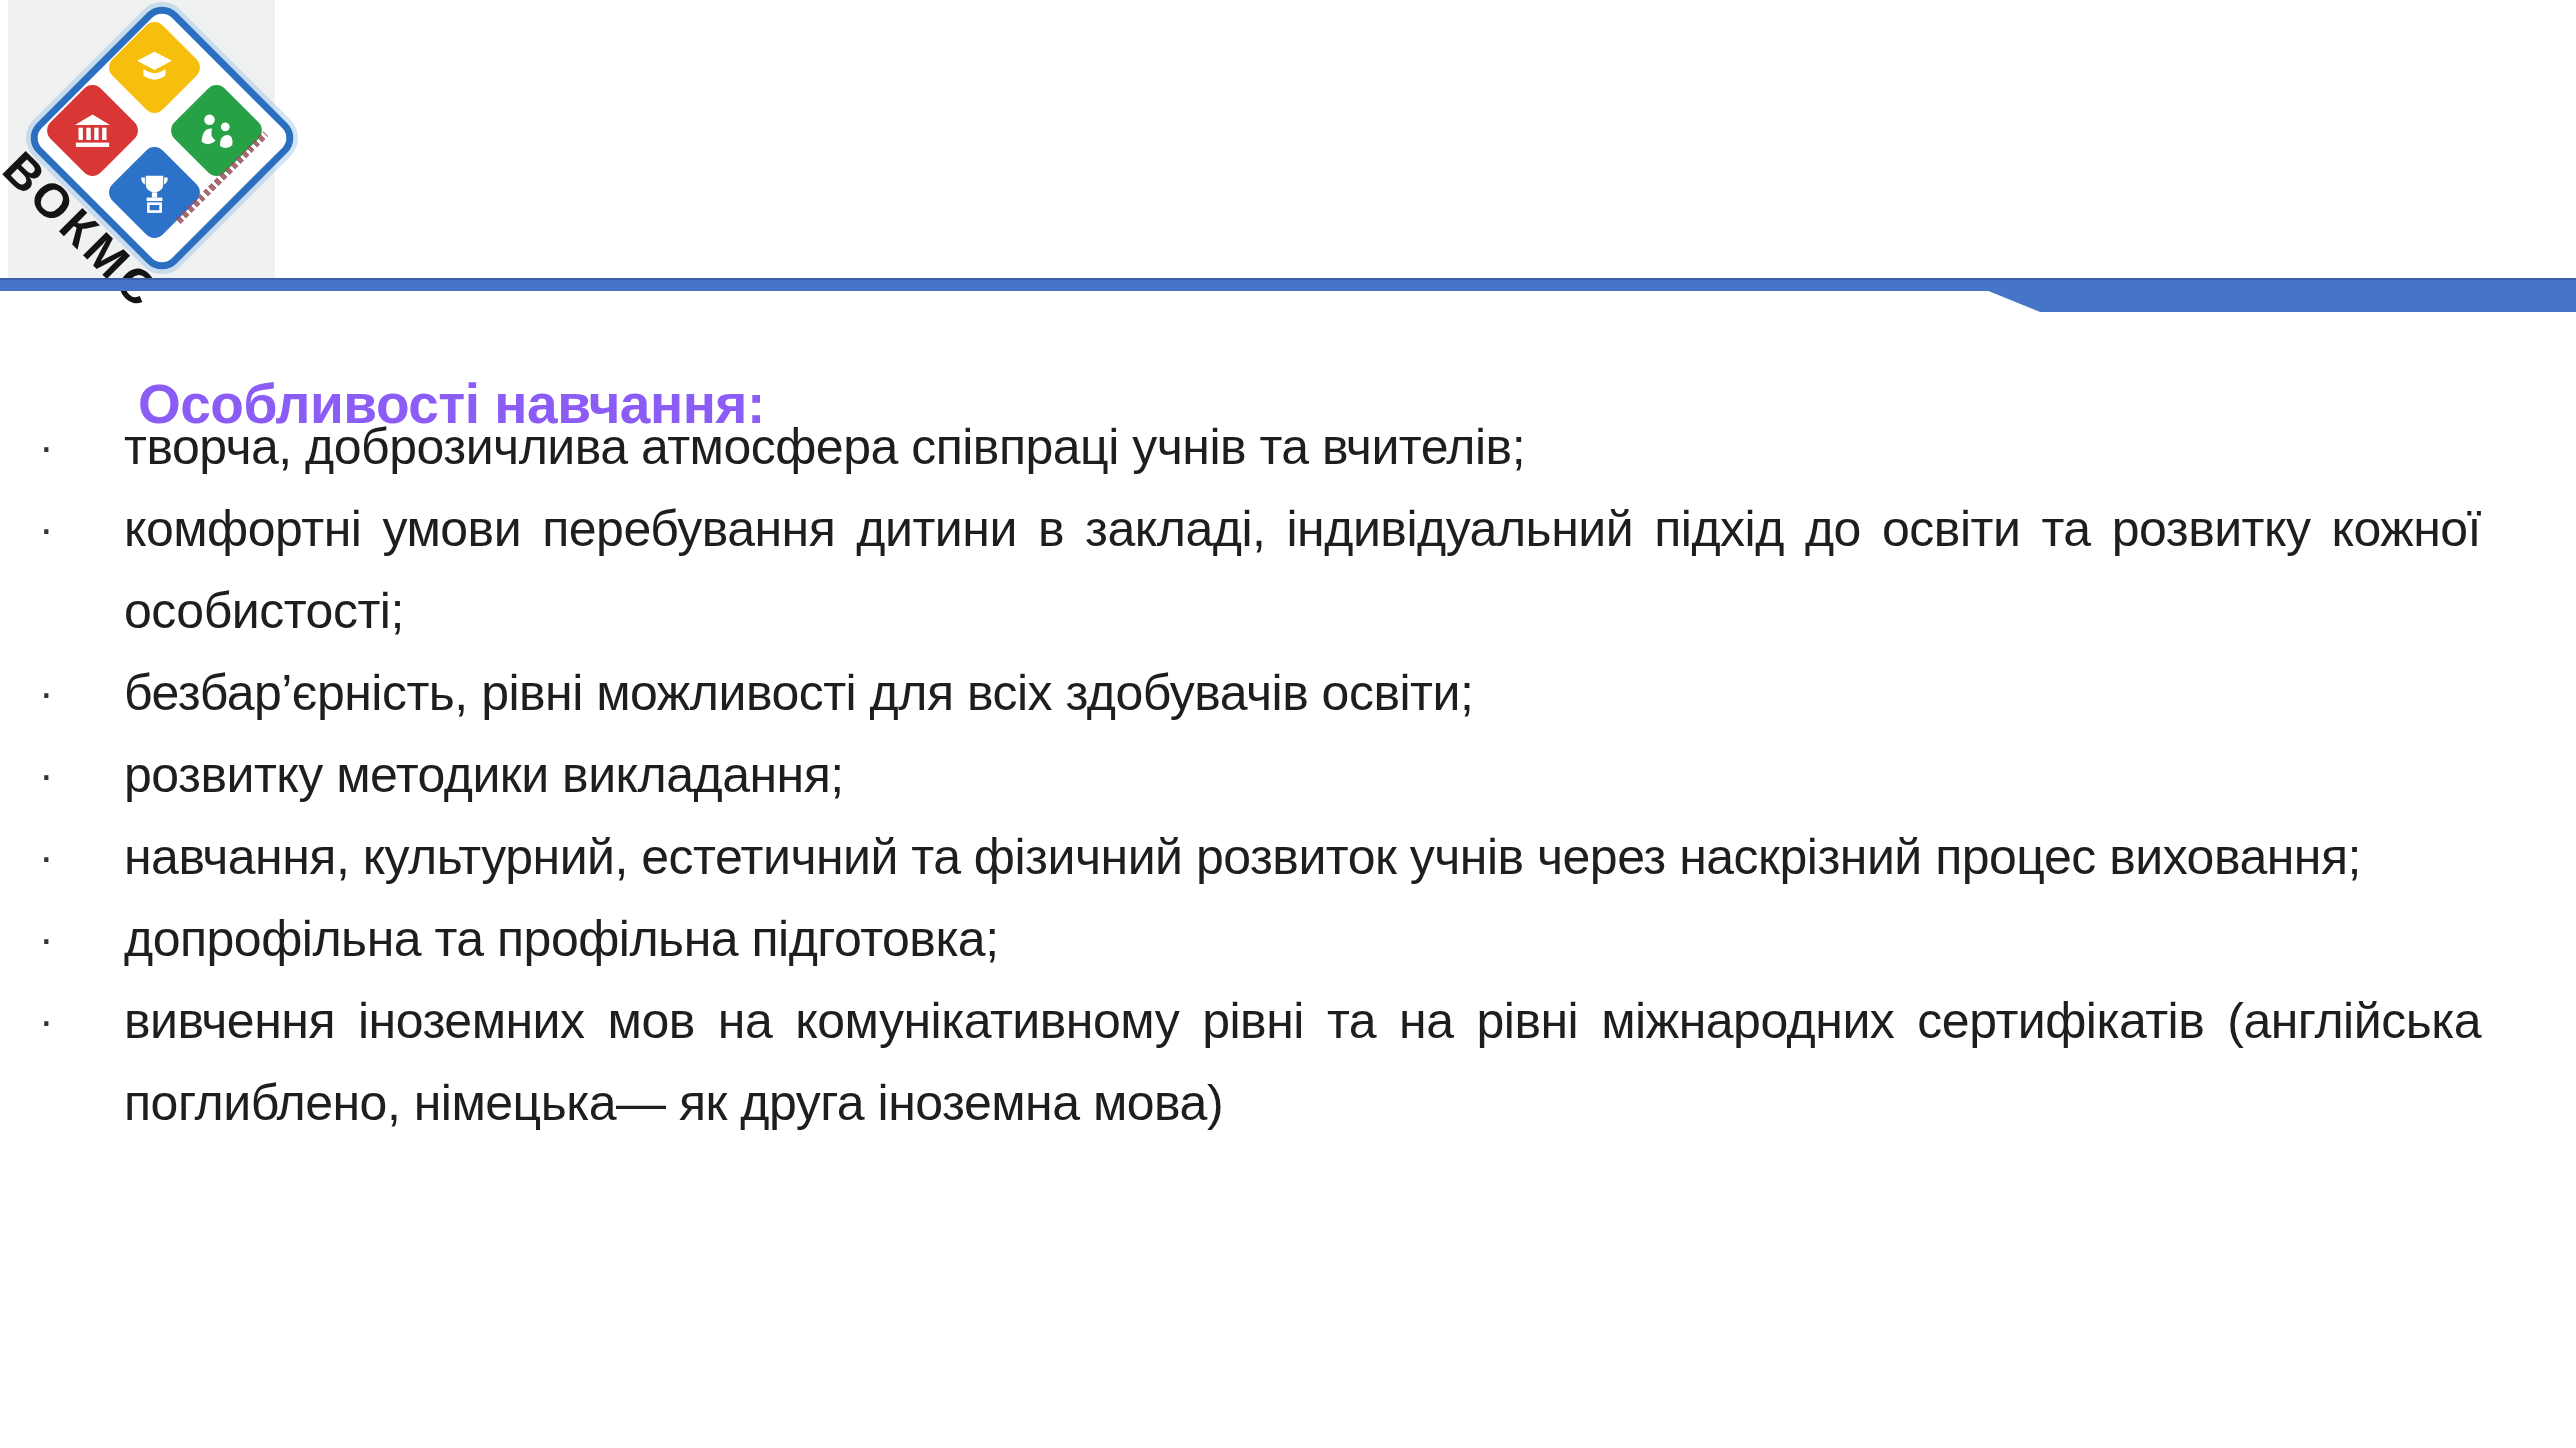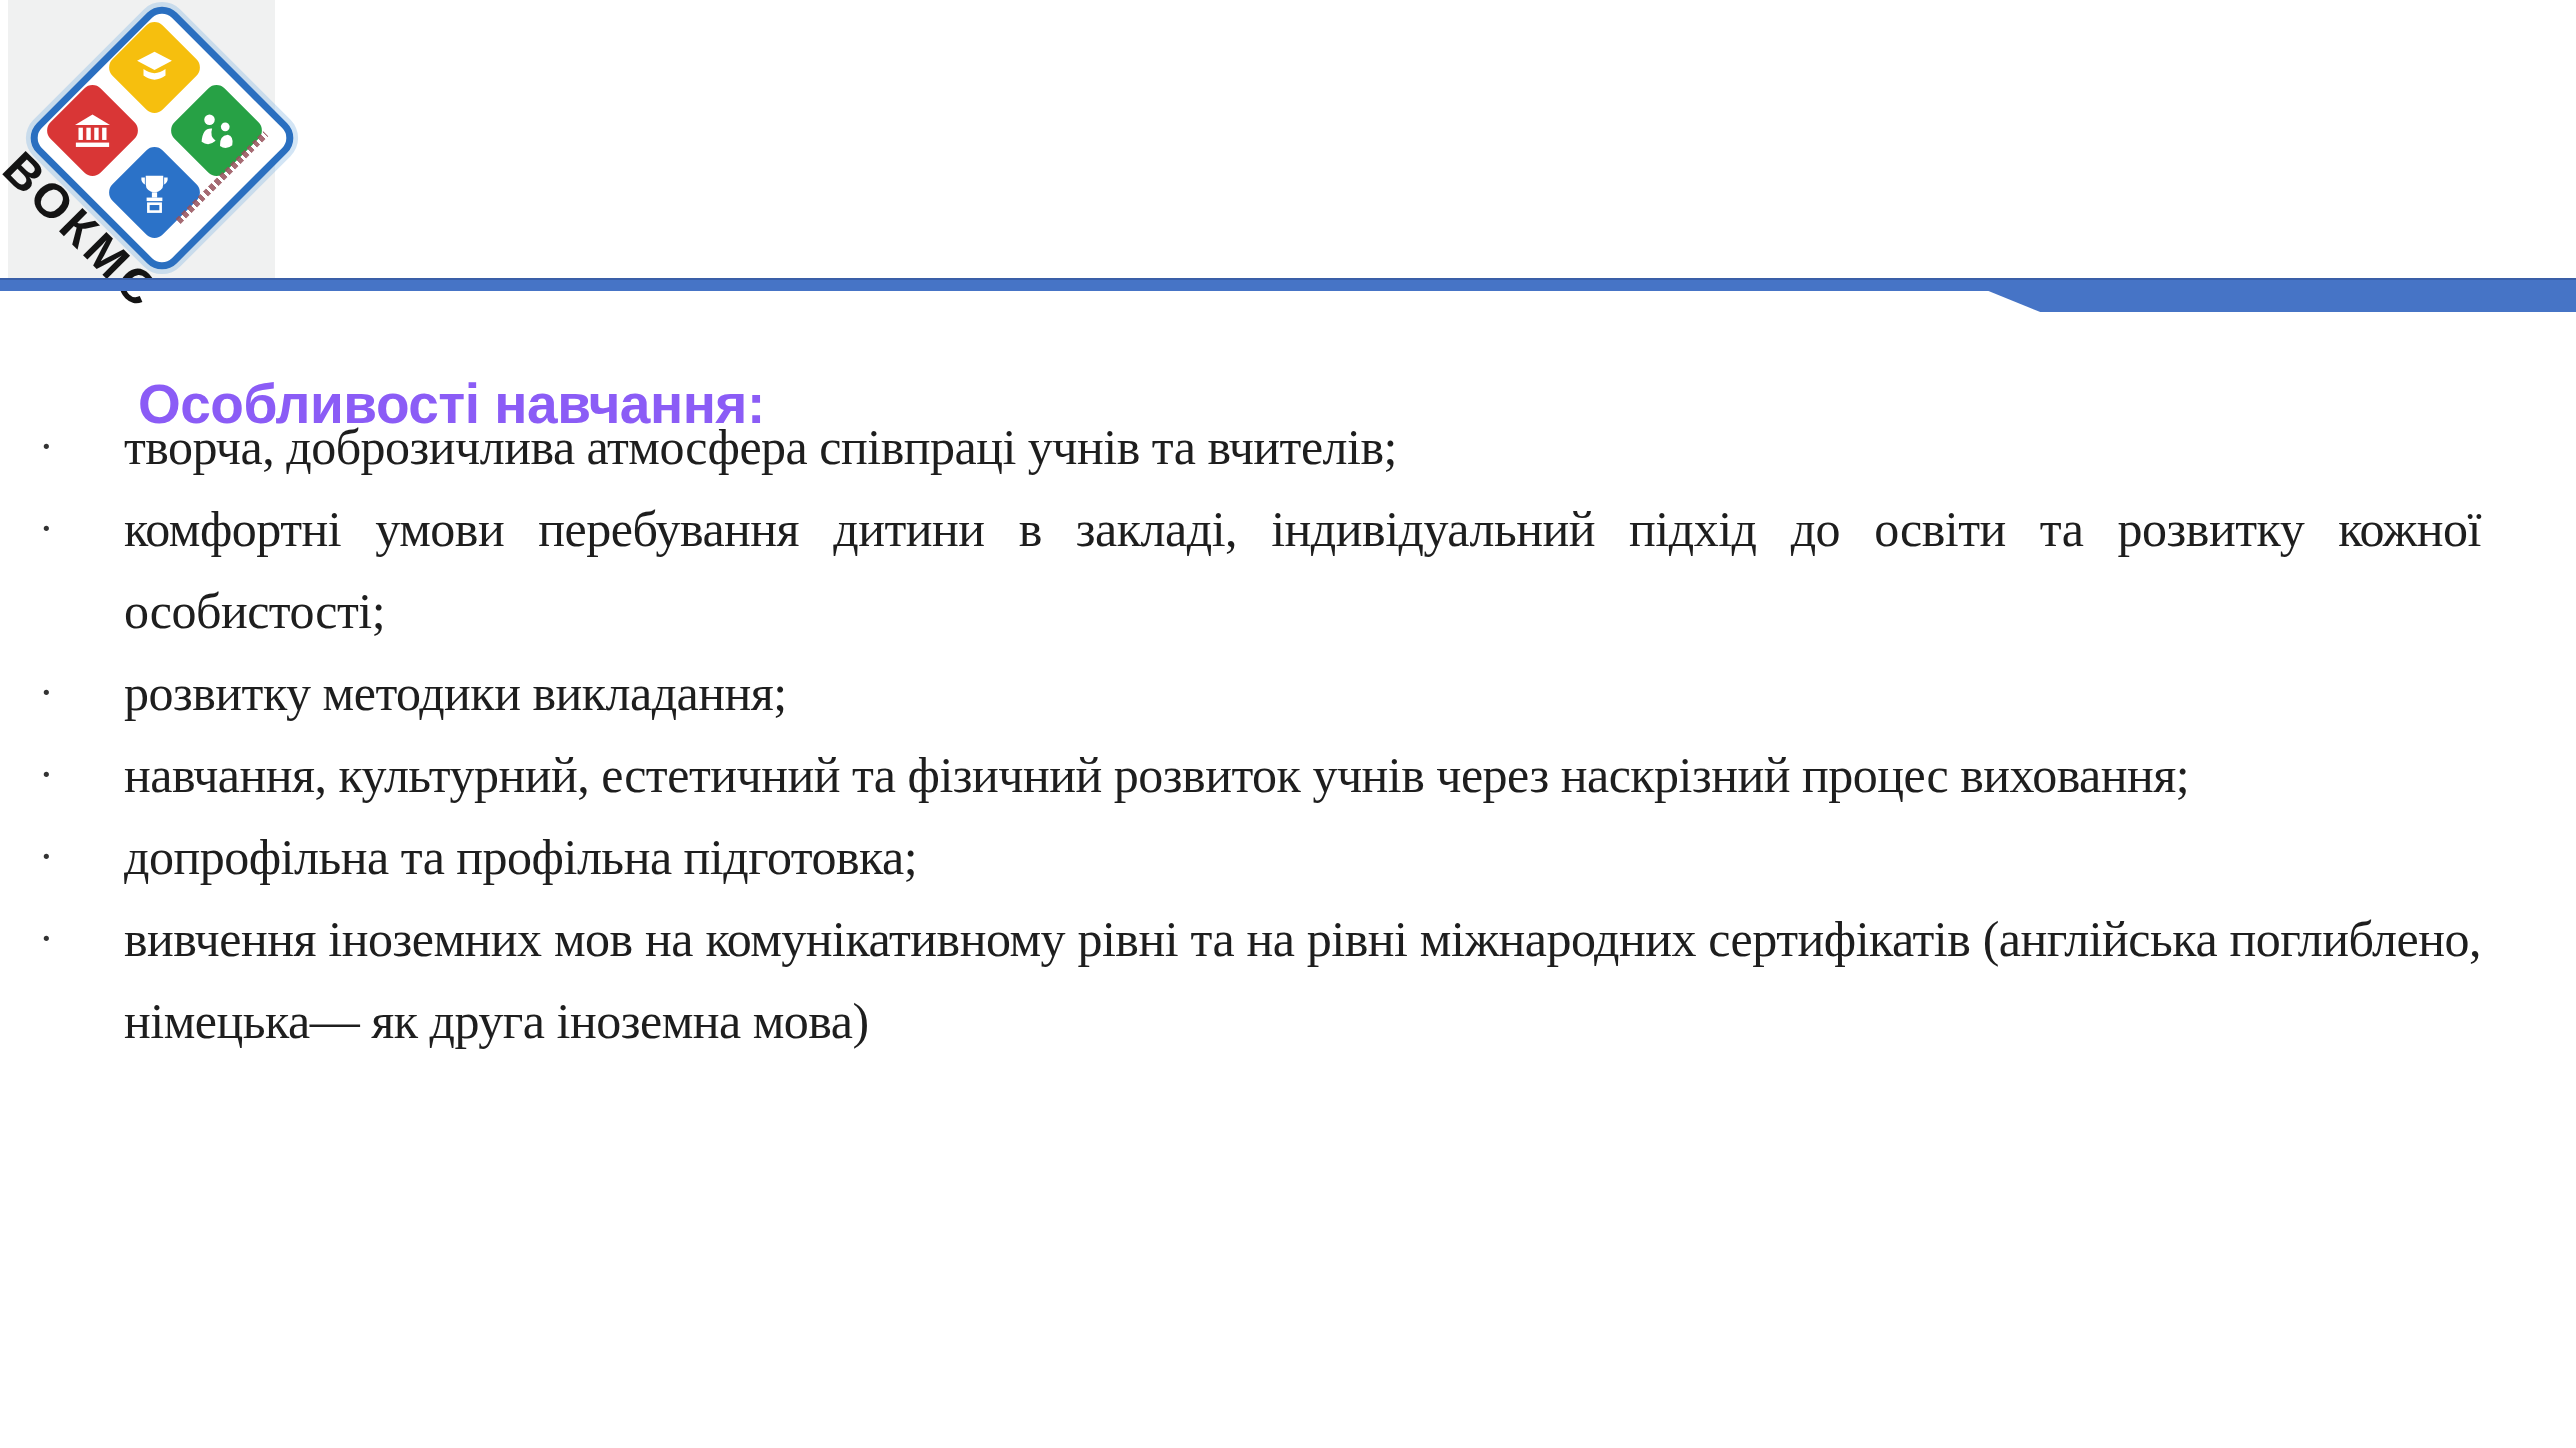--- a/index.html
+++ b/index.html
@@ -75,21 +75,20 @@
     position: absolute; left: 124px; top: 406px;
     width: 2357px;
     margin: 0; padding: 0; list-style: none;
     font-size: 50px; color: #1e1e1e;
     line-height: 82px; letter-spacing: -0.5px;
   }
   .bullet-list li {
     position: relative;
     text-align: justify;
     text-align-last: left;
-    font-family: Liberation Serif, serif;
   }
   .bullet-list li::before {
     content: "\00B7";
     position: absolute; left: -85px; top: 0;
     font-size: 44px; color: #333333;
   }
 </style>
 </head>
 <body>
 
@@ -147,18 +146,19 @@
 </div>
 
 <div class="band"></div>
 <div class="band-tab"></div>
 
 <h1 class="slide-title">Особливості навчання:</h1>
 
 <ul class="bullet-list">
   <li>творча, доброзичлива атмосфера співпраці учнів та вчителів;</li>
   <li>комфортні умови перебування дитини в закладі, індивідуальний підхід до освіти та розвитку кожної особистості;</li>
+  <li>безбар’єрність, рівні можливості для всіх здобувачів освіти;</li>
   <li>розвитку методики викладання;</li>
   <li>навчання, культурний, естетичний та фізичний розвиток учнів через наскрізний процес виховання;</li>
   <li>допрофільна та профільна підготовка;</li>
   <li>вивчення іноземних мов на комунікативному рівні та на рівні міжнародних сертифікатів (англійська поглиблено, німецька— як друга іноземна мова)</li>
 </ul>
 
 
 </body></html>

